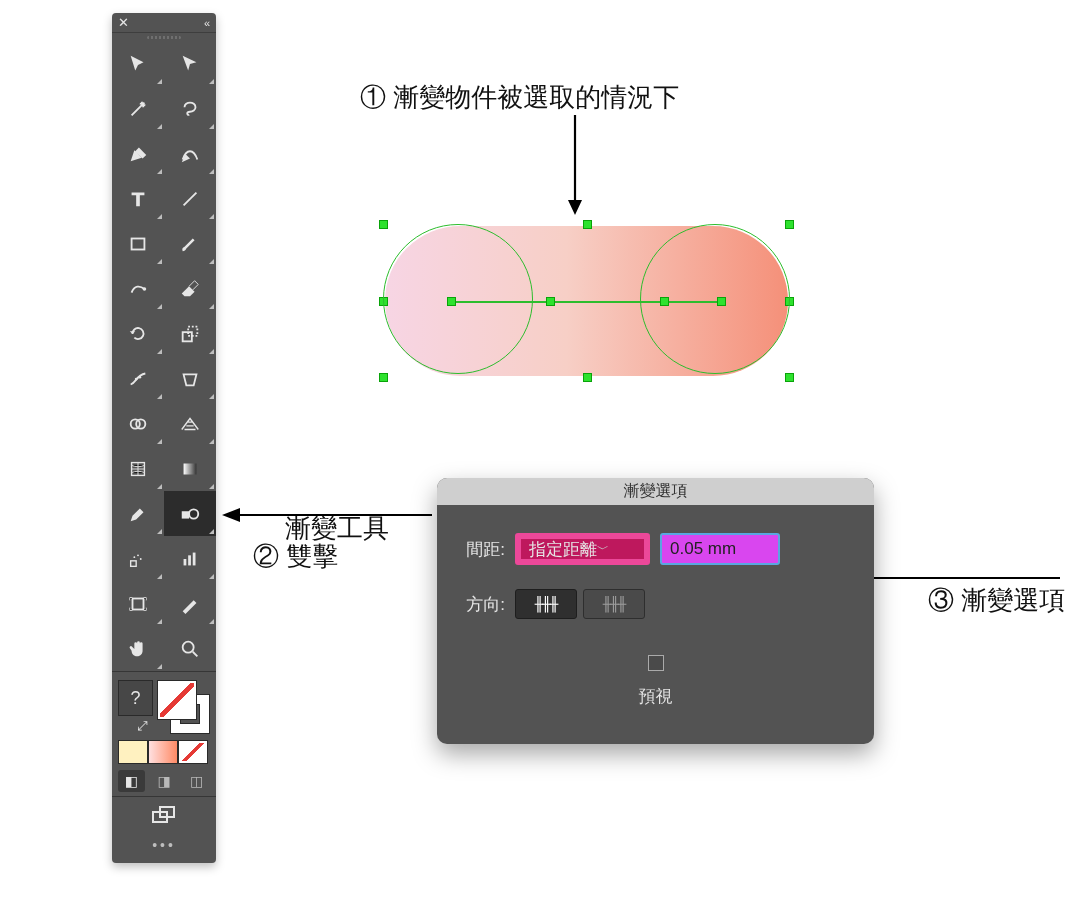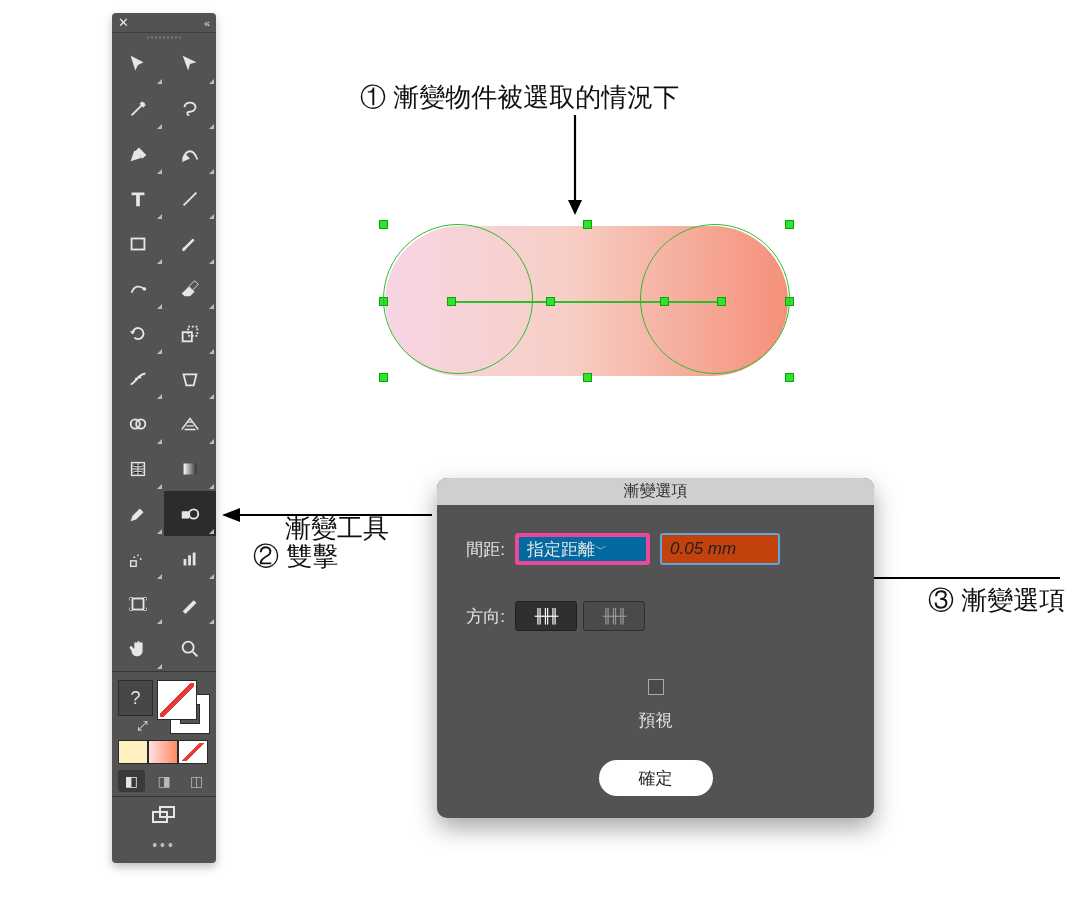--- a/index.html
+++ b/index.html
@@ -212,34 +212,34 @@
     font-size:17px;
   }
   .dialog-title{
     background:#cfcfcf;
     color:#333;
     border-radius:10px 10px 0 0;
     text-align:center;
     font-size:16px;
     padding:3px 8px;
   }
-  .dialog-body{padding:28px 20px 22px 20px;display:flex;flex-direction:column;gap:36px;}
+  .dialog-body{padding:28px 20px 22px 20px;display:flex;flex-direction:column;gap:24px;}
   .drow{display:flex;align-items:center;gap:10px;}
   .drow label{min-width:48px;text-align:right;}
   .select-box{
     display:flex;align-items:center;
     width:135px;height:32px;padding:0 8px;
-    background:#0369a1;border:4px solid #ec4899;border-radius:3px;
+    background:#be185d;border:6px solid #ec4899;border-radius:3px;
     cursor:pointer;
   }
   .select-box .chev{font-size:12px;color:#c9c9c9;}
   .text-input{
     width:120px;height:32px;
-    background:#c2410c;color:#222;border:2px solid #5aa7e0;
-    border-radius:3px;padding:0 8px;font-size:17px;font-style:italic;
+    background:#d946ef;color:#222;border:2px solid #5aa7e0;
+    border-radius:3px;padding:0 8px;font-size:17px;
   }
   .toggle-group{display:flex;gap:6px;}
   .toggle{
     width:62px;height:30px;border:1px solid #2e2e2e;border-radius:3px;
     background:#4a4a4a;display:flex;align-items:center;justify-content:center;
     cursor:pointer;
     font-family: monospace;
     font-size:14px;
     letter-spacing:-1px;
   }
@@ -571,16 +571,15 @@
       <label>方向:</label>
       <div class="toggle-group">
         <div class="toggle active">╫╫╫</div>
         <div class="toggle">╫╫╫</div>
       </div>
     </div>
     <div class="dialog-footer">
       <span class="checkbox"></span>
       <span>預視</span>
       <span class="spacer"></span>
-      <div class="dbtn primary">確定</div>
     </div>
   </div>
 </div>
 
 </body></html>

